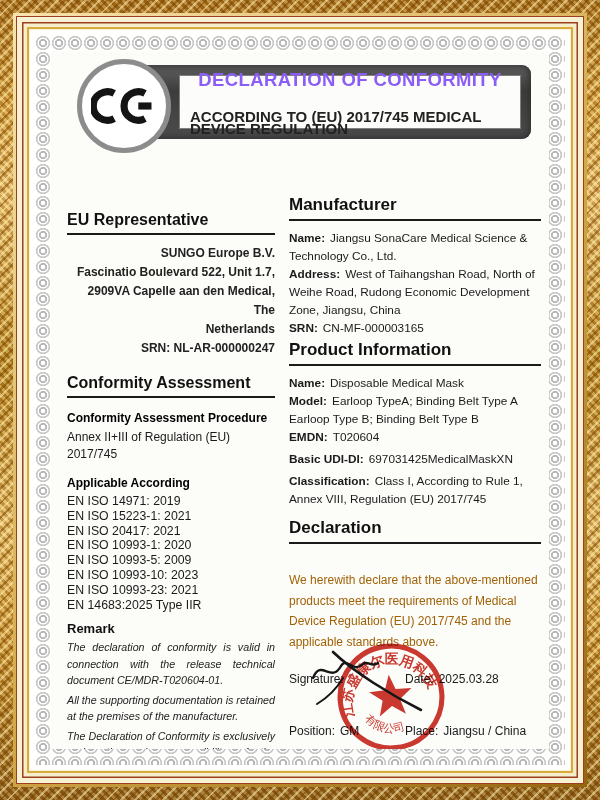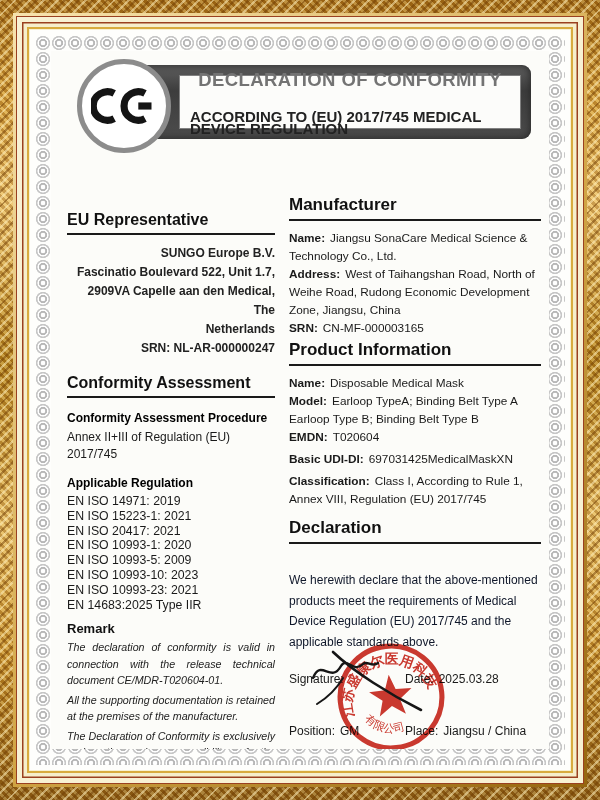--- a/index.html
+++ b/index.html
@@ -36,21 +36,21 @@
   .banner{
     position:absolute;left:40px;right:10px;top:8px;height:74px;z-index:1;
     background:linear-gradient(180deg,#606060,#3d3d3d 35%,#4c4c4c);
     border-radius:9px;box-shadow:inset 0 0 8px #222;
   }
   .banner-inner{
     position:absolute;left:78px;right:10px;top:10px;bottom:10px;
     background:#fcfcfa;border:1px solid #808080;
     display:flex;flex-direction:column;justify-content:center;padding:2px 10px;
   }
-  .banner-title{font-size:18.5px;font-weight:bold;letter-spacing:.4px;color:#737373;text-align:center;line-height:20px;}
+  .banner-title{font-size:18.5px;font-weight:bold;letter-spacing:.4px;color:#8b5cf6;text-align:center;line-height:20px;}
   .banner-subtitle{font-size:15px;font-weight:bold;color:#222;margin-top:21px;line-height:12px;}
   .ce-circle{
     position:absolute;left:16px;top:2px;width:94px;height:94px;border-radius:50%;
     background:#fff;border:5px solid #8c8c8c;z-index:2;
     display:flex;align-items:center;justify-content:center;
   }
 
   
   .columns{display:flex;margin-top:4px;padding:0 8px 0 16px;}
   .col-left{width:208px;padding-top:46px;}
@@ -67,21 +67,21 @@
   .standards{margin-top:2px;}
   .standards div{font-size:12.3px;color:#1a1a1a;line-height:14.8px;}
   .remark-h{font-size:13px;font-weight:bold;color:#111;margin-top:9px;}
   .remark p{font-size:10.7px;font-style:italic;text-align:justify;line-height:16.5px;margin:3px 0 0 0;color:#222;}
 
   .info p{font-size:11.8px;line-height:18px;margin:0;color:#1a1a1a;}
   .info b{font-weight:bold;margin-right:5px;}
   .mt2{margin-top:2px;} .mt4{margin-top:4px!important;}
   .h-prod{margin-top:3px;}
   .h-decl{margin-top:10px;}
-  .decl-text{font-size:12px;line-height:20.5px;color:#0f172a;margin-top:26px;}
+  .decl-text{font-size:12px;line-height:20.5px;color:#a16207;margin-top:26px;}
 
   .sig-area{position:relative;margin-top:18px;}
   .sig-row,.pos-row{display:flex;font-size:12px;color:#1a1a1a;line-height:18px;}
   .pos-row{margin-top:34px;}
   .row-left{width:116px;display:flex;}
   .row-left .val{margin-left:5px;}
   .row-right{display:flex;}
   .row-right .val{margin-left:5px;}
 
   .stamp{position:absolute;left:46px;top:-29px;z-index:5;mix-blend-mode:multiply;opacity:.92;transform:rotate(-6deg);}
@@ -121,21 +121,21 @@
             <div>SUNGO Europe B.V.</div>
             <div>Fascinatio Boulevard 522, Unit 1.7,</div>
             <div>2909VA Capelle aan den Medical, The</div>
             <div>Netherlands</div>
             <div>SRN: NL-AR-000000247</div>
           </div>
 
           <h2 class="h-conf">Conformity Assessment</h2>
           <div class="sub-bold">Conformity Assessment Procedure</div>
           <div class="proc-line">Annex II+III of Regulation (EU) 2017/745</div>
-          <div class="sub-bold">Applicable Regulation</div>
+          <div class="sub-bold">Applicable According</div>
           <div class="standards">
             <div>EN ISO 14971: 2019</div>
             <div>EN ISO 15223-1: 2021</div>
             <div>EN ISO 20417: 2021</div>
             <div>EN ISO 10993-1: 2020</div>
             <div>EN ISO 10993-5: 2009</div>
             <div>EN ISO 10993-10: 2023</div>
             <div>EN ISO 10993-23: 2021</div>
             <div>EN 14683:2025 Type IIR</div>
           </div>

